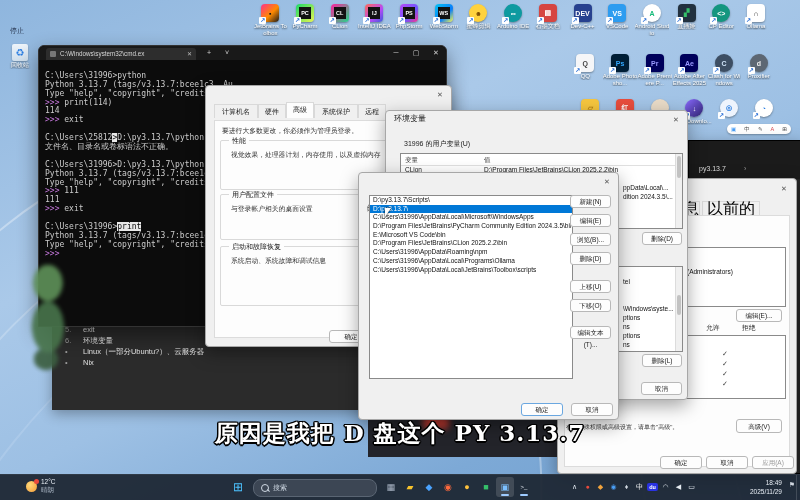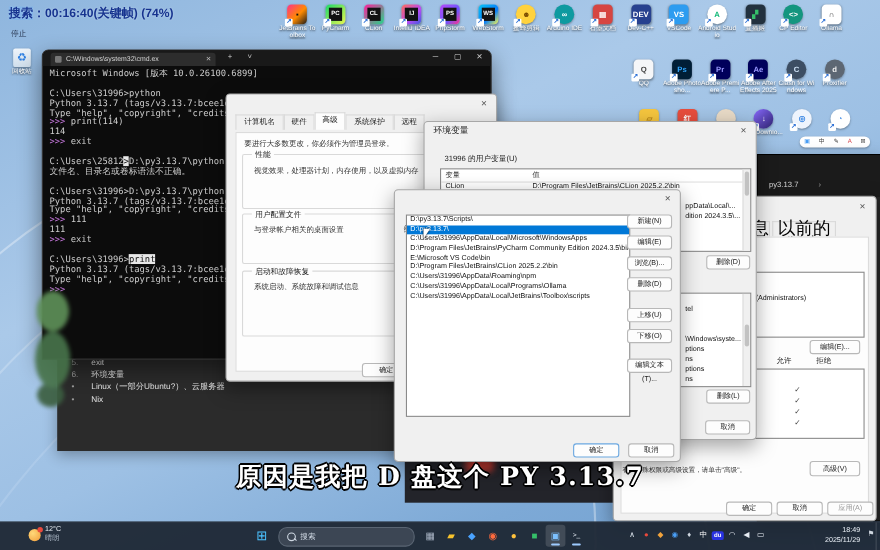--- a/index.html
+++ b/index.html
@@ -149,21 +149,20 @@
 <body>
 
 <div id="stage">
   <div class="ribbon r1"></div>
   <div class="ribbon r2"></div>
   <div class="ribbon r3"></div>
   <div class="dark-strip">
       <div class="blur-red"></div>
     </div>
 
-  <div id="rec-overlay"><span class="hl">搜索</span><span>：00:16:40(关键帧) (74%)</span></div>
   <div id="rec-sub">停止</div>
 
   <div id="recycle">
     <div class="bin">♻</div>
     <div class="d-label">回收站</div>
   </div>
 
   <div class="d-row" id="drow1" style="left:253px;top:4px;">
       <div class="d-icon">
         <div class="d-tile" style="background: linear-gradient(135deg, rgb(255, 49, 140), rgb(254, 138, 0) 55%, rgb(26, 26, 26)); color: rgb(17, 17, 17);">
@@ -383,21 +382,20 @@
         <span>C:\Windows\system32\cmd.ex</span>
         <span class="tab-x">✕</span>
       </div>
       <span class="term-ctl" style="left:162px;">+</span>
       <span class="term-ctl" style="left:180px;">˅</span>
       <span class="term-ctl" style="left:349px;">─</span>
       <span class="term-ctl" style="left:369px;">▢</span>
       <span class="term-ctl" style="left:389px;">✕</span>
     </div>
     <div id="term-body">
-        <div class="tline"><span>Microsoft Windows [版本 10.0.26100.6899]</span></div>
         <div class="tline">&nbsp;</div>
         <div class="tline"><span>C:\Users\31996&gt;python</span></div>
         <div class="tline"><span>Python 3.13.7 (tags/v3.13.7:bcee1c3, Au</span></div>
         <div class="tline"><span>Type "help", "copyright", "credits" or</span></div>
         <div class="tline"><span class="p">&gt;&gt;&gt; </span><span>print(114)</span></div>
         <div class="tline"><span>114</span></div>
         <div class="tline"><span class="p">&gt;&gt;&gt; </span><span>exit</span></div>
         <div class="tline">&nbsp;</div>
         <div class="tline"><span>C:\Users\25812</span><span class="sel">&gt;</span><span>D:\py3.13.7\python.exe</span></div>
         <div class="tline"><span>文件名、目录名或卷标语法不正确。</span></div>

